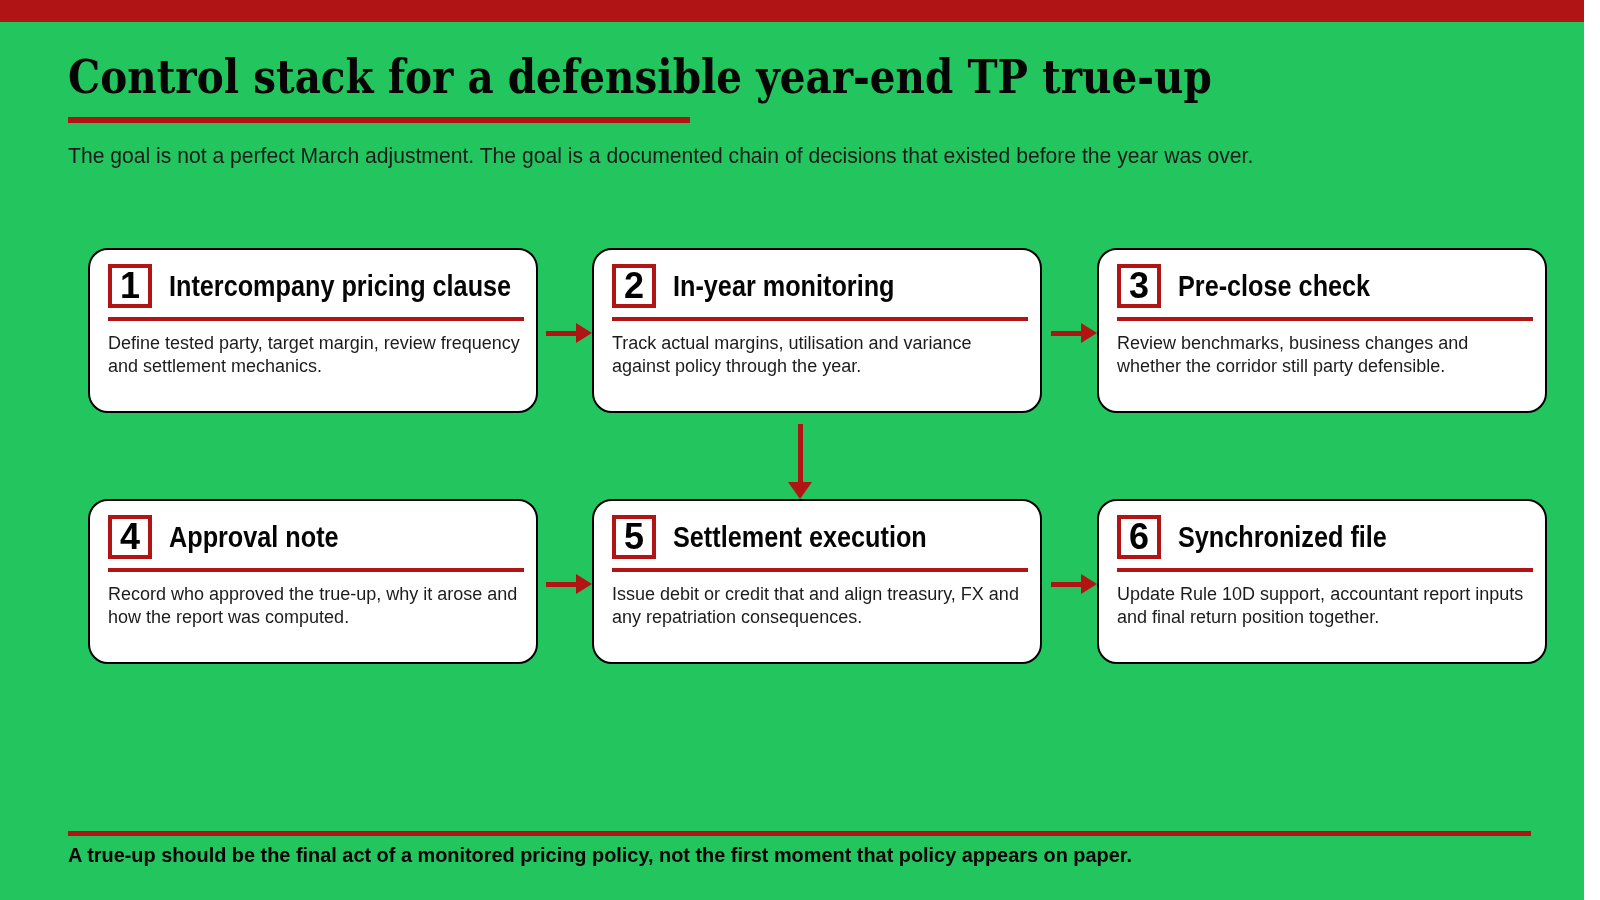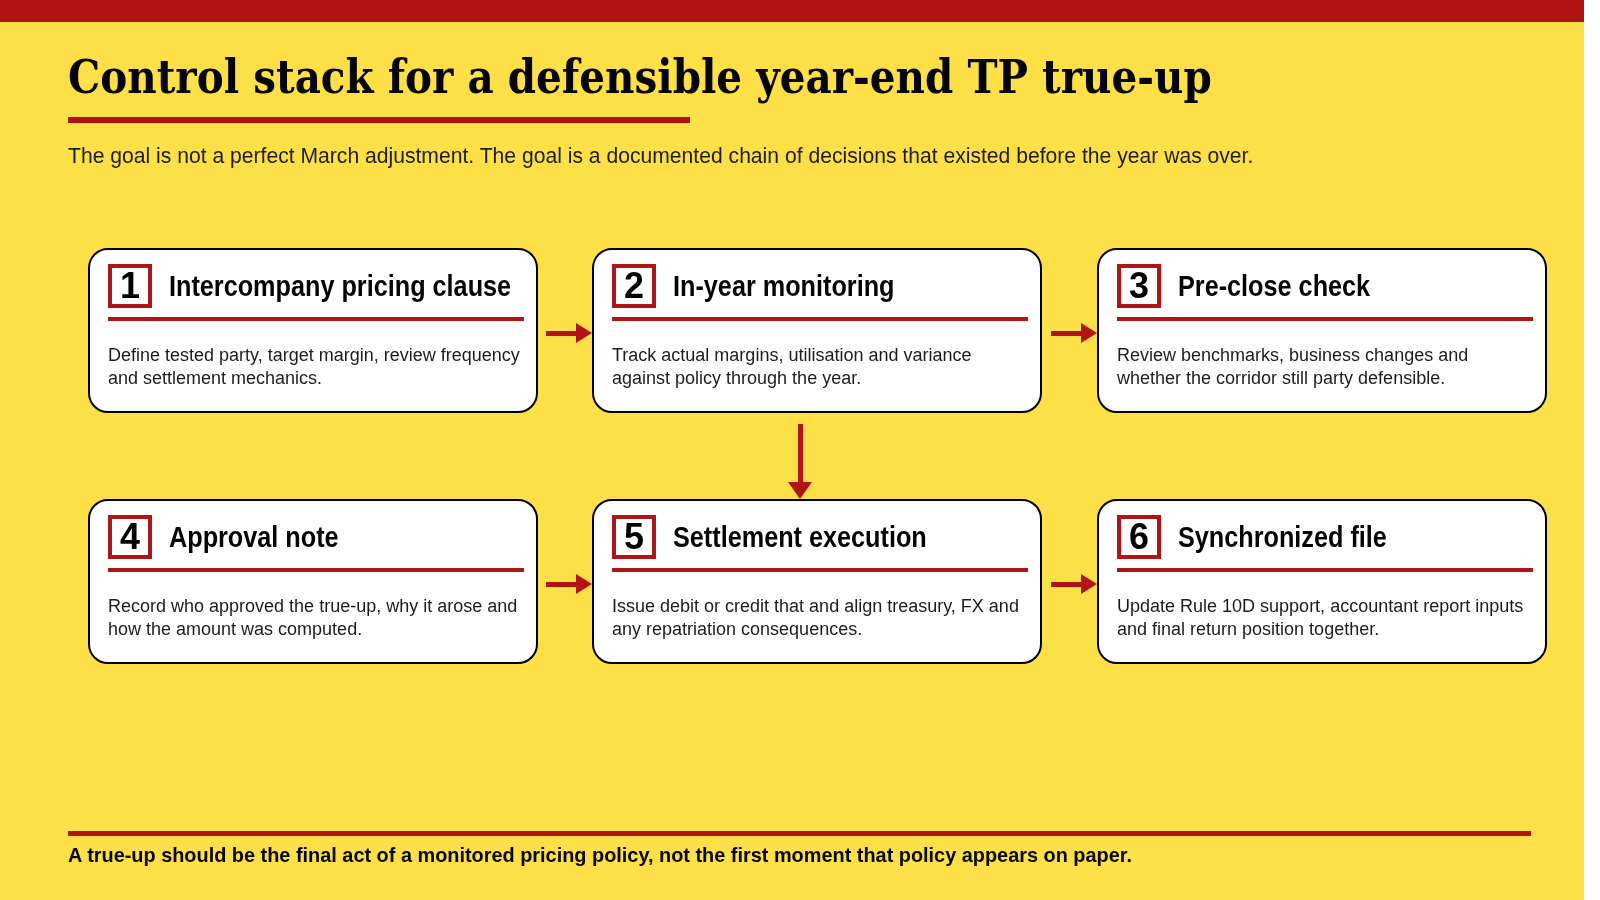--- a/index.html
+++ b/index.html
@@ -1,20 +1,20 @@
 <!DOCTYPE html>
 <html><head>
 <meta charset="utf-8">
 <style>
   html, body { margin: 0; padding: 0; background: #ffffff; }
   #page {
     position: relative;
     width: 1584px;
     height: 900px;
-    background: #fde047;
+    background: #22c55e;
     font-family: "Liberation Sans", sans-serif;
     color: #111111;
     overflow: hidden;
   }
 
   
   .top-bar {
     position: absolute; left: 0; top: 0;
     width: 1600px; height: 22px;
     background: #b11414;
@@ -82,21 +82,21 @@
     white-space: nowrap;
     transform: scaleX(0.87);
     transform-origin: left center;
   }
   .node-divider {
     margin-top: 9px;
     height: 4px;
     background: #b11414;
   }
   .node-body {
-    margin-top: 23px;
+    margin-top: 11px;
     font-size: 18px;
     line-height: 23px;
     color: #1c1c1c;
     max-width: 416px;
   }
 
   
   .h-arrow { position: absolute; width: 46px; height: 20px; }
   .h-arrow .shaft {
     position: absolute; left: 0; top: 8px;
@@ -191,21 +191,21 @@
   </div>
 
   <div id="card-4" class="node-card">
     <div class="node-header">
       <div class="step-badge">
         <span>4</span>
       </div>
       <div class="node-title">Approval note</div>
     </div>
     <div class="node-divider"></div>
-    <div class="node-body">Record who approved the true-up, why it arose and how the amount was computed.</div>
+    <div class="node-body">Record who approved the true-up, why it arose and how the report was computed.</div>
   </div>
 
   <div id="card-5" class="node-card">
     <div class="node-header">
       <div class="step-badge">
         <span>5</span>
       </div>
       <div class="node-title">Settlement execution</div>
     </div>
     <div class="node-divider"></div>

